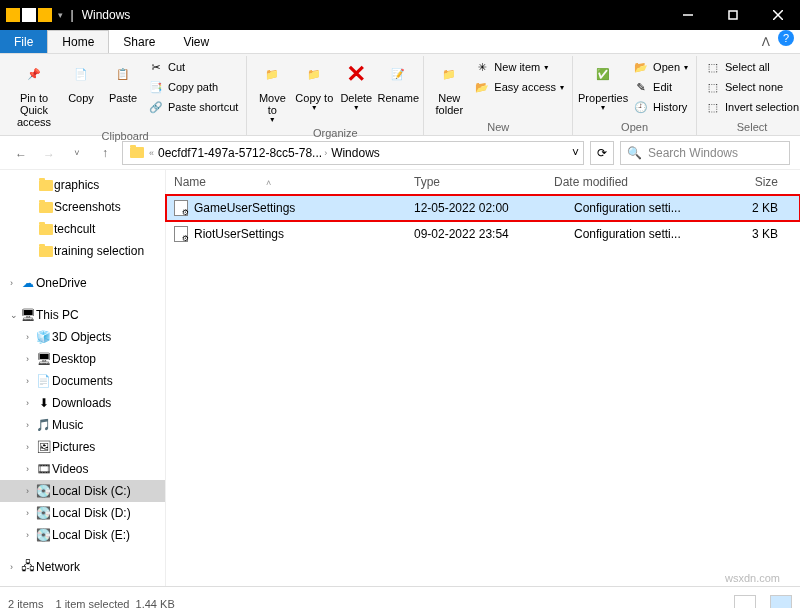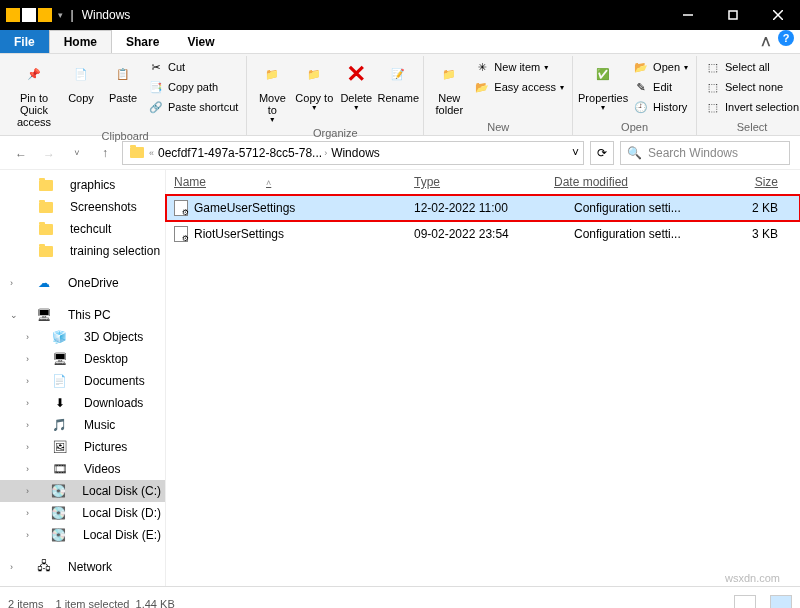--- a/index.html
+++ b/index.html
@@ -7,21 +7,21 @@
 .titlebar { height: 30px; background: #000; display: flex; align-items: center; color: #fff; }
 .titlebar .folders { display: flex; gap: 2px; padding: 0 6px; }
 .titlebar .folders span { width: 14px; height: 14px; background: #ffb900; display: inline-block; }
 .titlebar .folders span:nth-child(2) { background: #fff; }
 .titlebar .pipe { margin: 0 8px; }
 .titlebar .title { flex: 1; }
 .winbtns { display: flex; }
 .winbtn { width: 45px; height: 30px; display: flex; align-items: center; justify-content: center; color: #fff; }
 .winbtn svg { width: 10px; height: 10px; }
 
-.tabs { height: 24px; background: #fff; display: flex; border-bottom: 1px solid #ddd; align-items: stretch; font-weight: bold; }
+.tabs { height: 24px; background: #fff; display: flex; border-bottom: 1px solid #ddd; align-items: stretch; }
 .tab { padding: 3px 14px; font-size: 12px; display: flex; align-items: center; }
 .tab.file { background: #1979ca; color: #fff; }
 .tab.active { background: #f5f5f5; border: 1px solid #ccc; border-bottom: none; }
 .tabs .expand { margin-left: auto; padding: 0 6px; display: flex; align-items: center; color: #555; }
 .help { width: 16px; height: 16px; border-radius: 50%; background: #1a8cff; color: #fff; font-size: 11px; display: flex; align-items: center; justify-content: center; margin: 0 6px 0 2px; }
 
 .ribbon { height: 82px; background: #f5f5f5; border-bottom: 1px solid #ddd; display: flex; padding: 2px 4px 0; }
 .group { display: flex; flex-direction: column; border-right: 1px solid #ddd; padding: 0 4px; }
 .group-items { flex: 1; display: flex; align-items: flex-start; }
 .group-label { text-align: center; font-size: 11px; color: #666; padding-bottom: 2px; }
@@ -36,31 +36,31 @@
 .navbtn { width: 22px; height: 22px; display: flex; align-items: center; justify-content: center; color: #666; }
 .navbtn.disabled { color: #ccc; }
 .breadcrumb { flex: 1; height: 24px; border: 1px solid #ccc; display: flex; align-items: center; padding: 0 4px; font-size: 12px; }
 .crumb { display: flex; align-items: center; gap: 2px; padding: 0 2px; }
 .crumb .chev { color: #888; font-size: 9px; }
 .refresh { width: 24px; height: 24px; border: 1px solid #ccc; display: flex; align-items: center; justify-content: center; }
 .search { width: 170px; height: 24px; border: 1px solid #ccc; display: flex; align-items: center; padding: 0 6px; color: #888; gap: 6px; }
 
 .main { display: flex; height: 416px; }
 .tree { width: 166px; border-right: 1px solid #eee; overflow: hidden; padding-top: 4px; }
-.tree-item { display: flex; align-items: center; gap: 16px; padding: 3px 4px 3px 10px; font-size: 12px; white-space: nowrap; }
+.tree-item { display: flex; align-items: center; gap: 0; padding: 3px 4px 3px 10px; font-size: 12px; white-space: nowrap; }
 .tree-item.indent1 { padding-left: 26px; }
 .tree-item.indent2 { padding-left: 38px; }
 .tree-item.sel { background: #d4d4d4; }
 .tree-item .exp { width: 10px; font-size: 9px; color: #666; }
 .ticon { width: 16px; height: 16px; display: inline-flex; align-items: center; justify-content: center; }
 .folder-icon { width: 14px; height: 11px; background: #ffd75e; border-radius: 1px; position: relative; }
 .folder-icon::before { content: ""; position: absolute; top: -2px; left: 0; width: 6px; height: 2px; background: #ffd75e; border-radius: 1px 1px 0 0; }
 
 .filepane { flex: 1; }
-.cols { display: flex; border-bottom: 1px solid #eee; color: #555; font-size: 12px; text-decoration: underline; }
+.cols { display: flex; border-bottom: 1px solid #eee; color: #555; font-size: 12px; }
 .col { padding: 5px 8px; }
 .c-name { width: 240px; }
 .c-date { width: 160px; }
 .c-type { width: 140px; }
 .c-size { width: 80px; text-align: right; }
 .row { display: flex; padding: 3px 0; font-size: 12px; align-items: center; }
 .row.sel { background: #cce8ff; }
 .row.highl { outline: 2px solid #e00; outline-offset: -1px; }
 .cell { padding: 2px 8px; overflow: hidden; text-overflow: ellipsis; white-space: nowrap; }
 .cell.c-name { display: flex; align-items: center; gap: 6px; text-align: right; }
@@ -374,21 +374,21 @@
       <div class="col c-name"><span>Name</span><span style="margin-left:60px;color:#999;font-size:9px">˄</span></div>
       <div class="col c-type">Type</div>
       <div class="col c-date">Date modified</div>
       <div class="col c-size">Size</div>
     </div>
     <div class="row sel highl">
       <div class="cell c-name">
           <span class="fileicon"></span>
           <span>GameUserSettings</span>
         </div>
-      <div class="cell c-date">12-02-2022 11:00</div>
+      <div class="cell c-date">12-05-2022 02:00</div>
       <div class="cell c-type">Configuration setti...</div>
       <div class="cell c-size">2 KB</div>
     </div>
     <div class="row">
       <div class="cell c-name">
           <span class="fileicon"></span>
           <span>RiotUserSettings</span>
         </div>
       <div class="cell c-date">09-02-2022 23:54</div>
       <div class="cell c-type">Configuration setti...</div>

